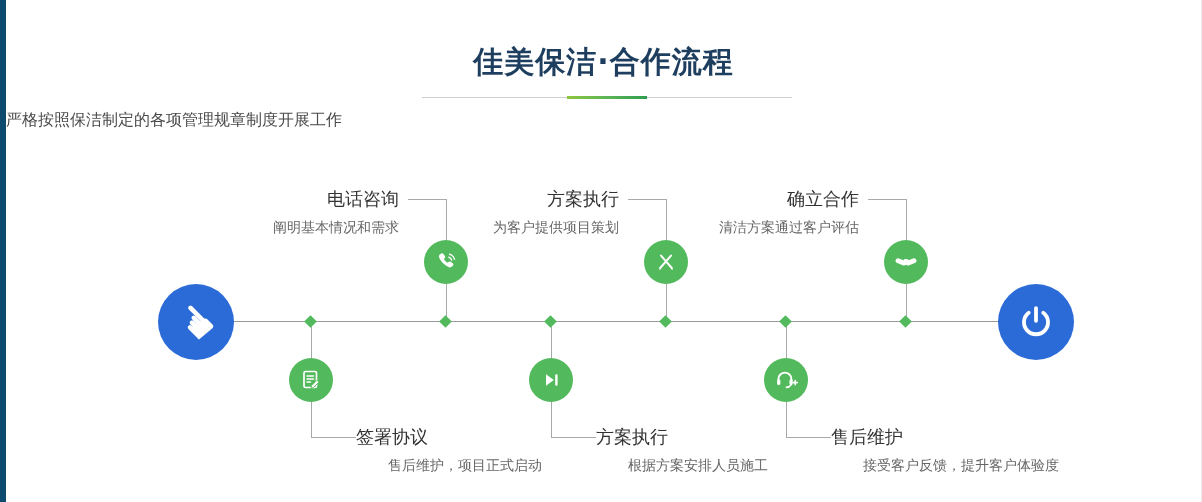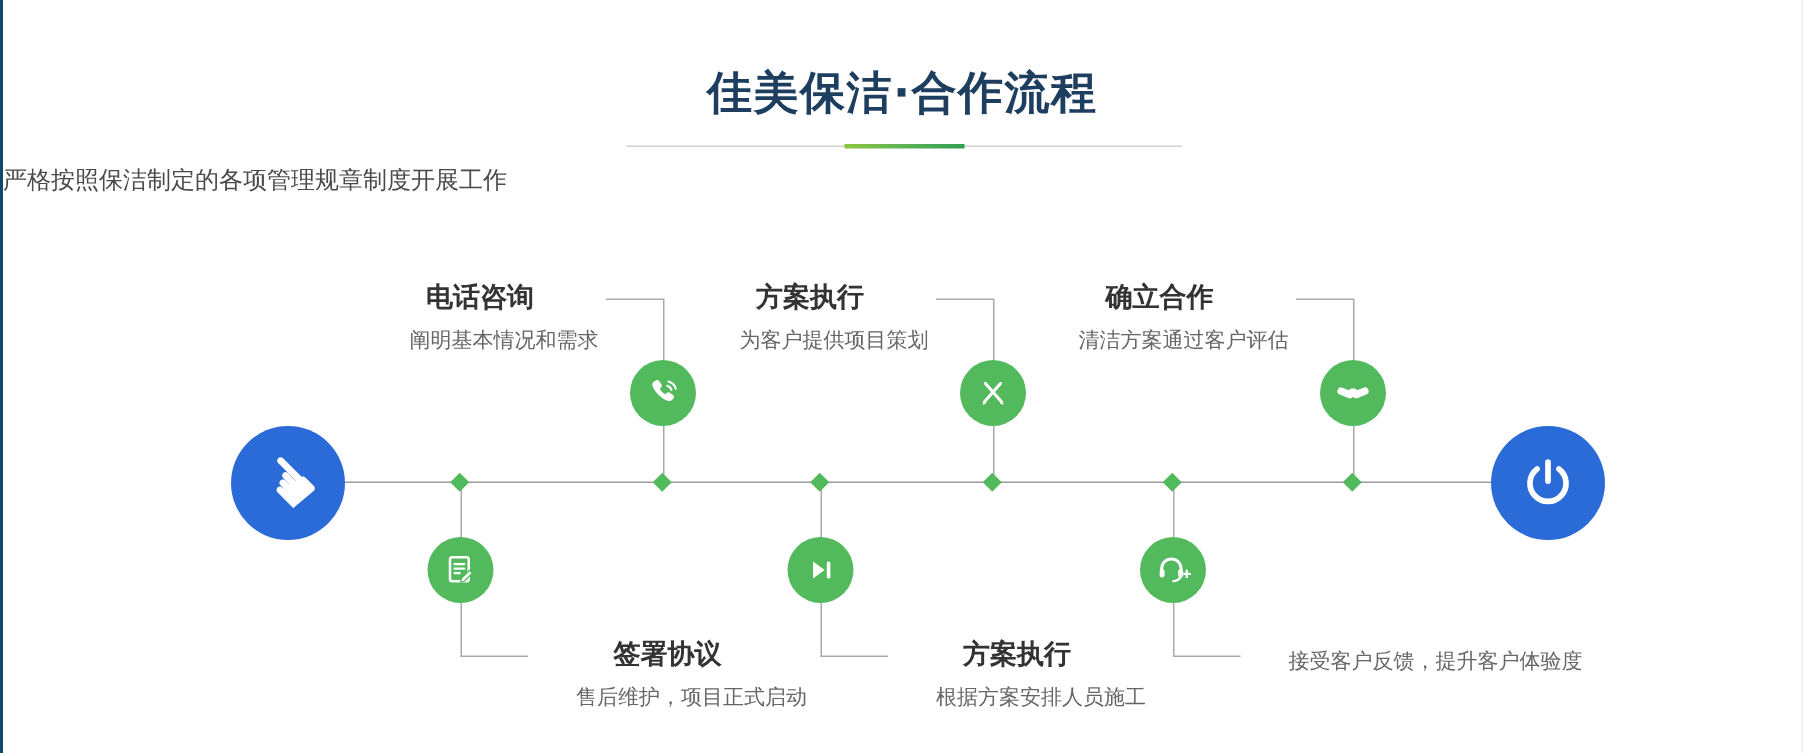--- a/index.html
+++ b/index.html
@@ -1,19 +1,19 @@
 <!DOCTYPE html>
 <html><head>
 <meta charset="utf-8">
 <style>
   html,body { margin:0; padding:0; background:#fff; }
   .page {
     position:relative; width:1202px; height:502px; background:#ffffff;
     font-family:"DejaVu Sans","Liberation Sans",sans-serif; overflow:hidden;
-    border-left:2px solid #0c4a6e; border-right:1px solid #ececec; box-sizing:border-box;
+    border-left:6px solid #0c4a6e; border-right:1px solid #ececec; box-sizing:border-box;
   }
   .title {
     position:absolute; top:42px; left:0; width:100%; margin:0;
     text-align:center; font-size:30px; font-weight:bold; color:#1d3e5e; letter-spacing:1px;
   }
   .divider { position:absolute; top:97px; left:416px; width:370px; height:1px; background:#cfcfcf; }
   .divider-accent { position:absolute; left:145px; top:-1px; width:80px; height:3px; display:block;
     background:linear-gradient(90deg,#8ec63f 0%,#57b257 55%,#2f9e4f 100%); }
   .subtitle {
     position:absolute; top:110px; left:0; width:100%; margin:0;
@@ -29,21 +29,21 @@
     display:flex; align-items:center; justify-content:center;
   }
   .hand { color:#fff; font-size:44px; line-height:1; display:inline-block; transform:rotate(45deg); }
   .node {
     position:absolute; width:44px; height:44px; border-radius:50%; background:#52b95c;
     display:flex; align-items:center; justify-content:center;
   }
   .label { position:absolute; }
   .label.top { text-align:right; }
   .label.bottom { text-align:left; }
-  .label .t { font-size:18px; font-weight:bold; color:#333333; line-height:24px;text-align:center; }
+  .label .t { font-size:18px; font-weight:normal; color:#333333; line-height:24px; }
   .label .d { font-size:14px; color:#666666; line-height:20px; margin-top:6px;margin-left:32px; }
 </style>
 </head>
 <body>
 
 <div class="page">
 
   <h1 class="title">佳美保洁·合作流程</h1>
   <div class="divider">
     <span class="divider-accent"></span>
@@ -156,16 +156,17 @@
 
   <div class="label bottom" style="left:350px;top:425px;">
     <div class="t">签署协议</div>
     <div class="d">售后维护，项目正式启动</div>
   </div>
   <div class="label bottom" style="left:590px;top:425px;">
     <div class="t">方案执行</div>
     <div class="d">根据方案安排人员施工</div>
   </div>
   <div class="label bottom" style="left:825px;top:425px;">
+    <div class="t">售后维护</div>
     <div class="d">接受客户反馈，提升客户体验度</div>
   </div>
 
 </div>
 
 </body></html>

